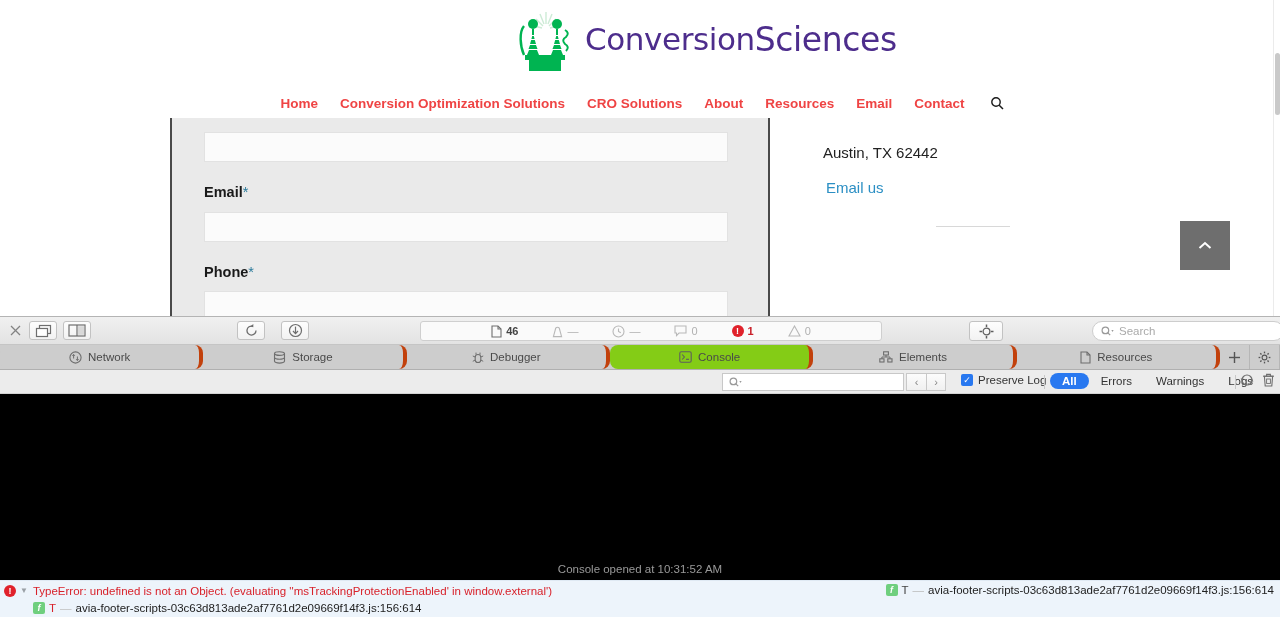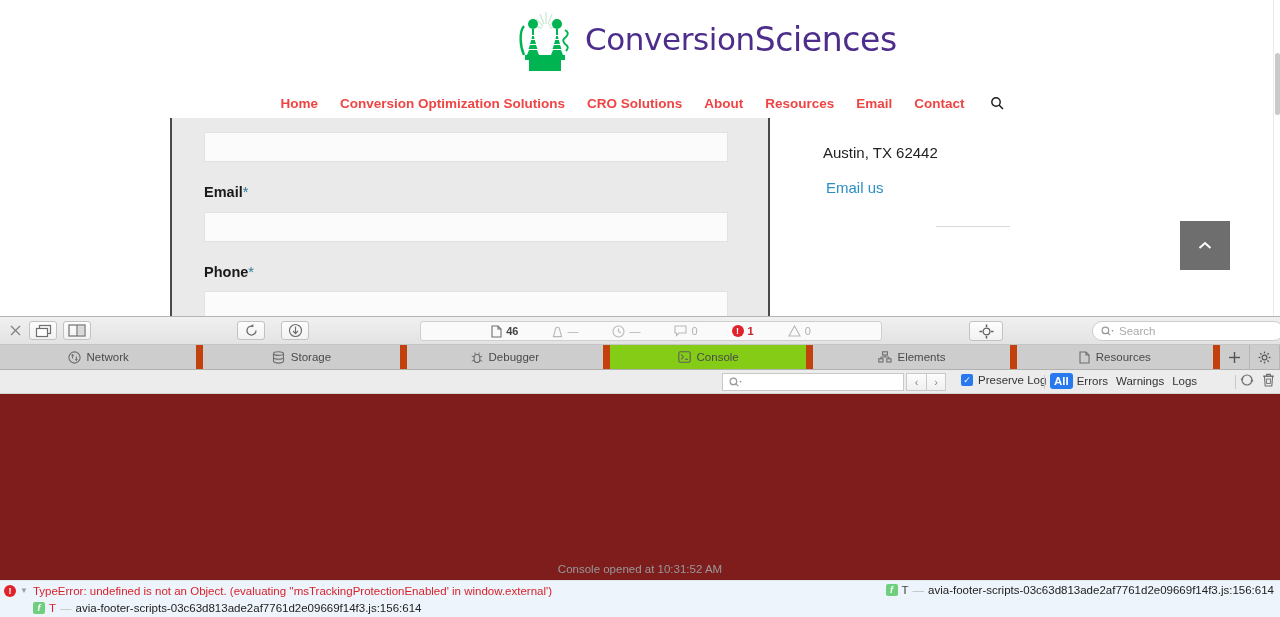--- a/index.html
+++ b/index.html
@@ -191,21 +191,22 @@
     display: flex; height: 25px;
     background: #cdcdcd;
     border-bottom: 1px solid #b0b0b0;
   }
   .insp-tab {
     flex: 1;
     display: flex; align-items: center; justify-content: center;
     gap: 6px;
     font-size: 11.5px; color: #4a4a4a;
     background: #cdcdcd;
-    border-right: 7px solid #c2410c;
+    border-right: 4px solid #c2410c;
+    border-radius: 8px;
   }
   .insp-tab.active { background: #84cc16; }
   .tab-extra {
     width: 30px; display: flex; align-items: center; justify-content: center;
     background: #cdcdcd; border-right: 1px solid #b6b6b6;
     color: #555; font-size: 15px;
   }
 
   
   .console-filterbar {
@@ -243,37 +244,37 @@
     background: #2878f0;
     display: inline-flex; align-items: center; justify-content: center;
     color: #fff; font-size: 9px;
   }
   .cf-levels {
     position: absolute; left: 1050px; top: 3px;
     display: flex; align-items: center; gap: 0px;
     font-size: 11.5px;
   }
   .cf-levels span {
-    padding: 2px 4px; color: #333; border-radius: 3px;
+    padding: 2px 12px; color: #333; border-radius: 8px;
   }
   .cf-levels span.sel { background: #2878f0; color: #fff; font-weight: bold; }
   .cf-right-icons {
     position: absolute; left: 1240px; top: 3px;
     display: flex; gap: 8px; align-items: center; color: #666;
   }
   .cf-div {
     position: absolute; top: 5px;
     width: 1px; height: 14px; background: #c8c8c8;
   }
 
   
   .console-body {
     position: relative;
     height: 224px;
-    background: #7f1d1d;
+    background: #000000;
     overflow: hidden;
     font-family: "Liberation Sans", sans-serif;
   }
   .console-opened {
     position: absolute; left: 0; top: 169px; width: 100%;
     text-align: center; color: #999; font-size: 11.5px;
   }
   .msg-group {
     position: absolute; left: 0; top: 186px;
     width: 100%;

